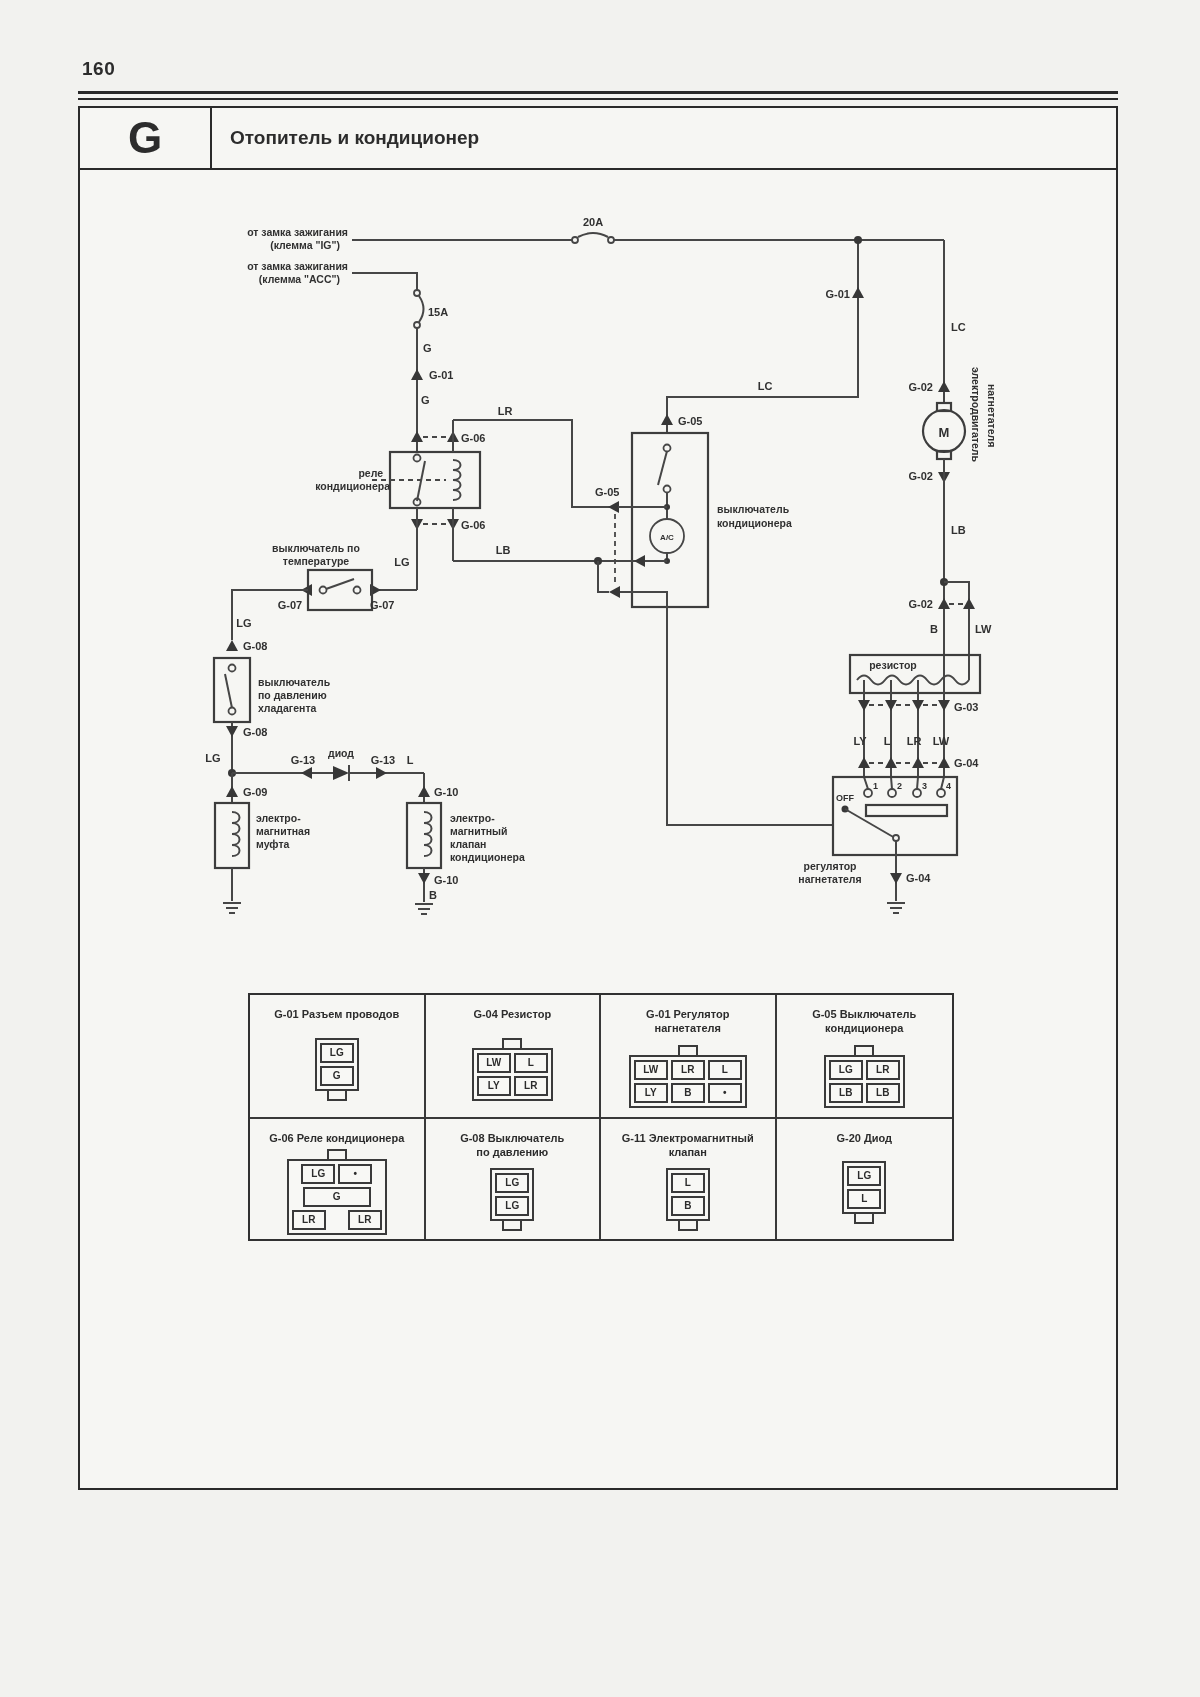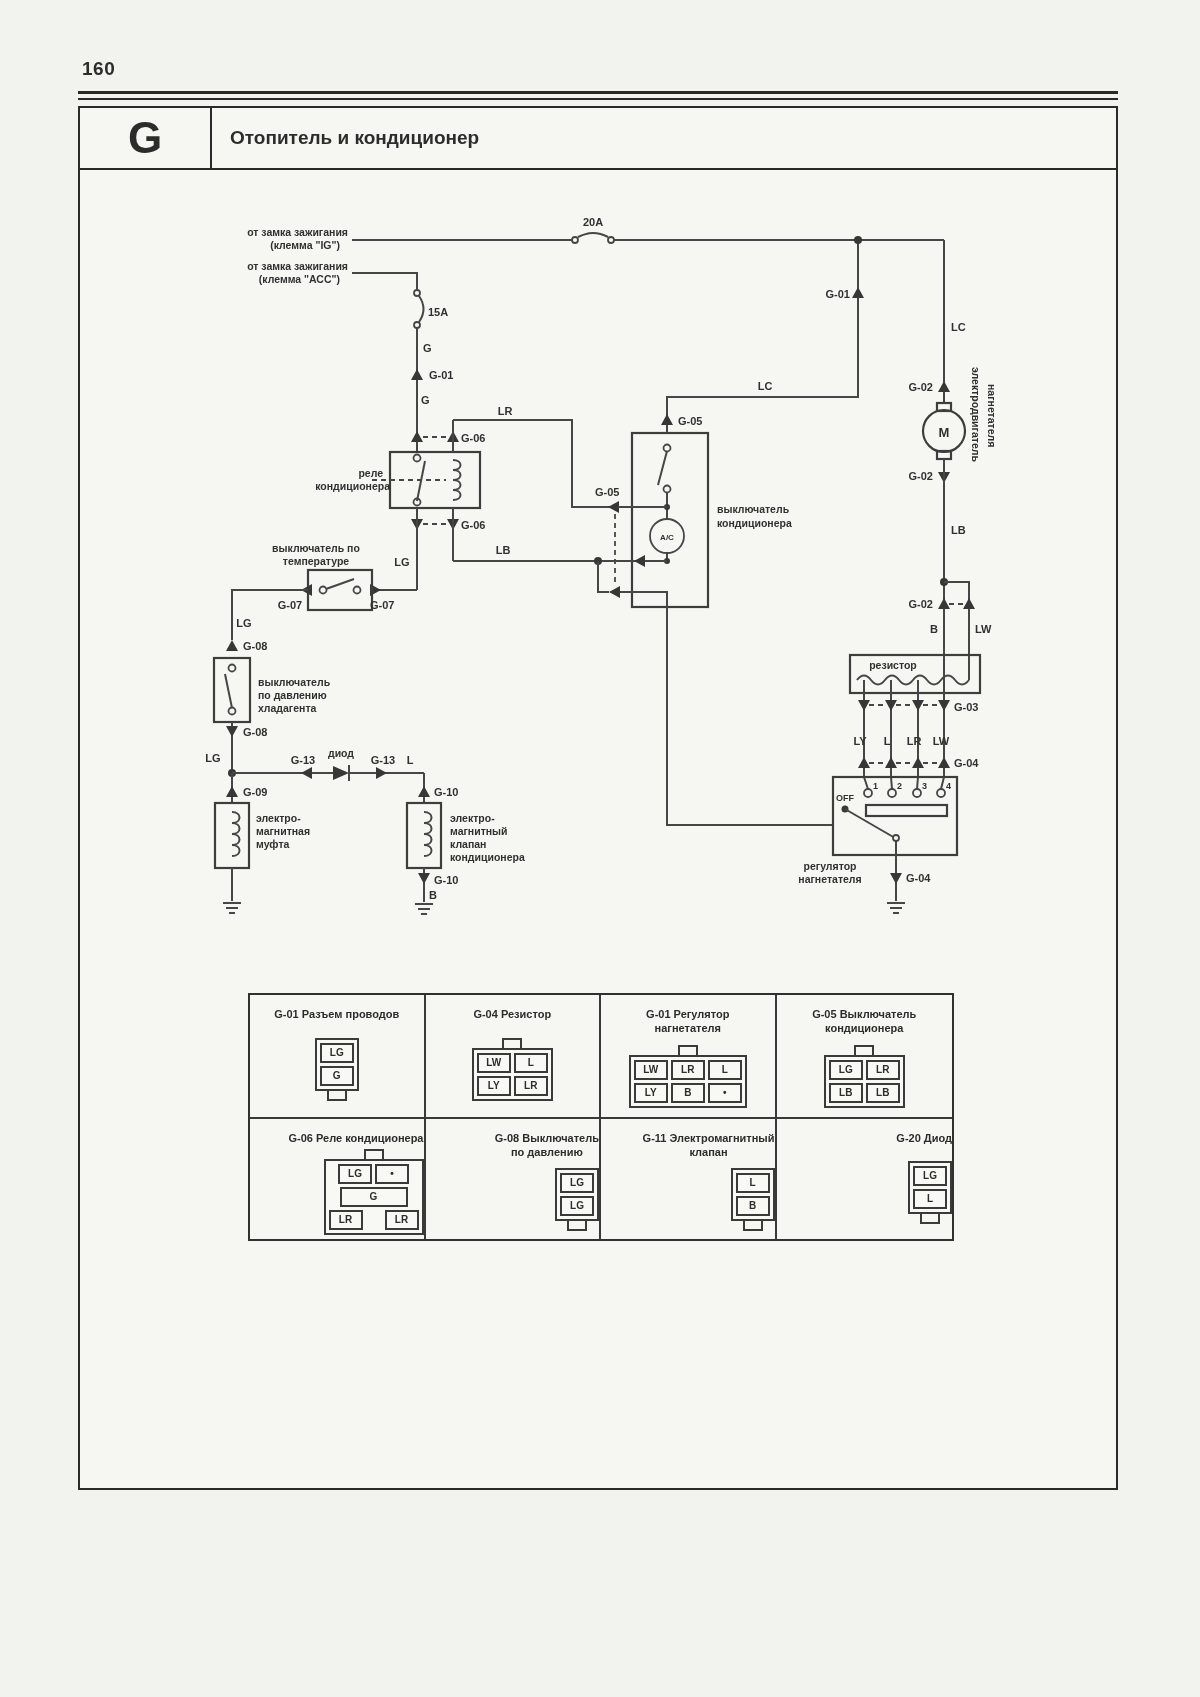--- a/index.html
+++ b/index.html
@@ -25,21 +25,21 @@
   .lbl{font-size:11px;font-weight:bold;}
   .cmp{font-size:10.5px;font-weight:600;}
   .sm{font-size:9px;font-weight:bold;}
   .tiny{font-size:8px;font-weight:bold;}
   
   .legend{left:248px;top:993px;width:702px;height:244px;border:2.5px solid #333;
     display:grid;grid-template-columns:repeat(4,1fr);grid-template-rows:124px 1fr;background:#f4f4f1;}
   .cell{border-right:2px solid #3a3a3a;border-bottom:2px solid #3a3a3a;
     display:flex;flex-direction:column;align-items:center;overflow:hidden;}
   .cell.last{border-right:none;}
-  .cell.r2{border-bottom:none;align-items:flex-end;}
+  .cell.r2{border-bottom:none;}
   .ctitle{margin-top:12px;font-size:11px;line-height:14px;font-weight:600;text-align:center;}
   .connwrap{margin:auto 0;display:flex;flex-direction:column;align-items:center;}
   .tab{width:16px;height:8px;border:2px solid #3b3b3b;}
   .tab.top{margin-bottom:-2px;}
   .tab.bot{margin-top:-2px;}
   .conn{border:2px solid #3b3b3b;padding:3px;display:grid;gap:3px;background:#f6f6f3;}
   .c1{grid-template-columns:auto;}
   .c2{grid-template-columns:auto auto;}
   .c3{grid-template-columns:auto auto auto;}
   .pin{border:2px solid #3b3b3b;min-width:24px;height:16px;line-height:16px;

